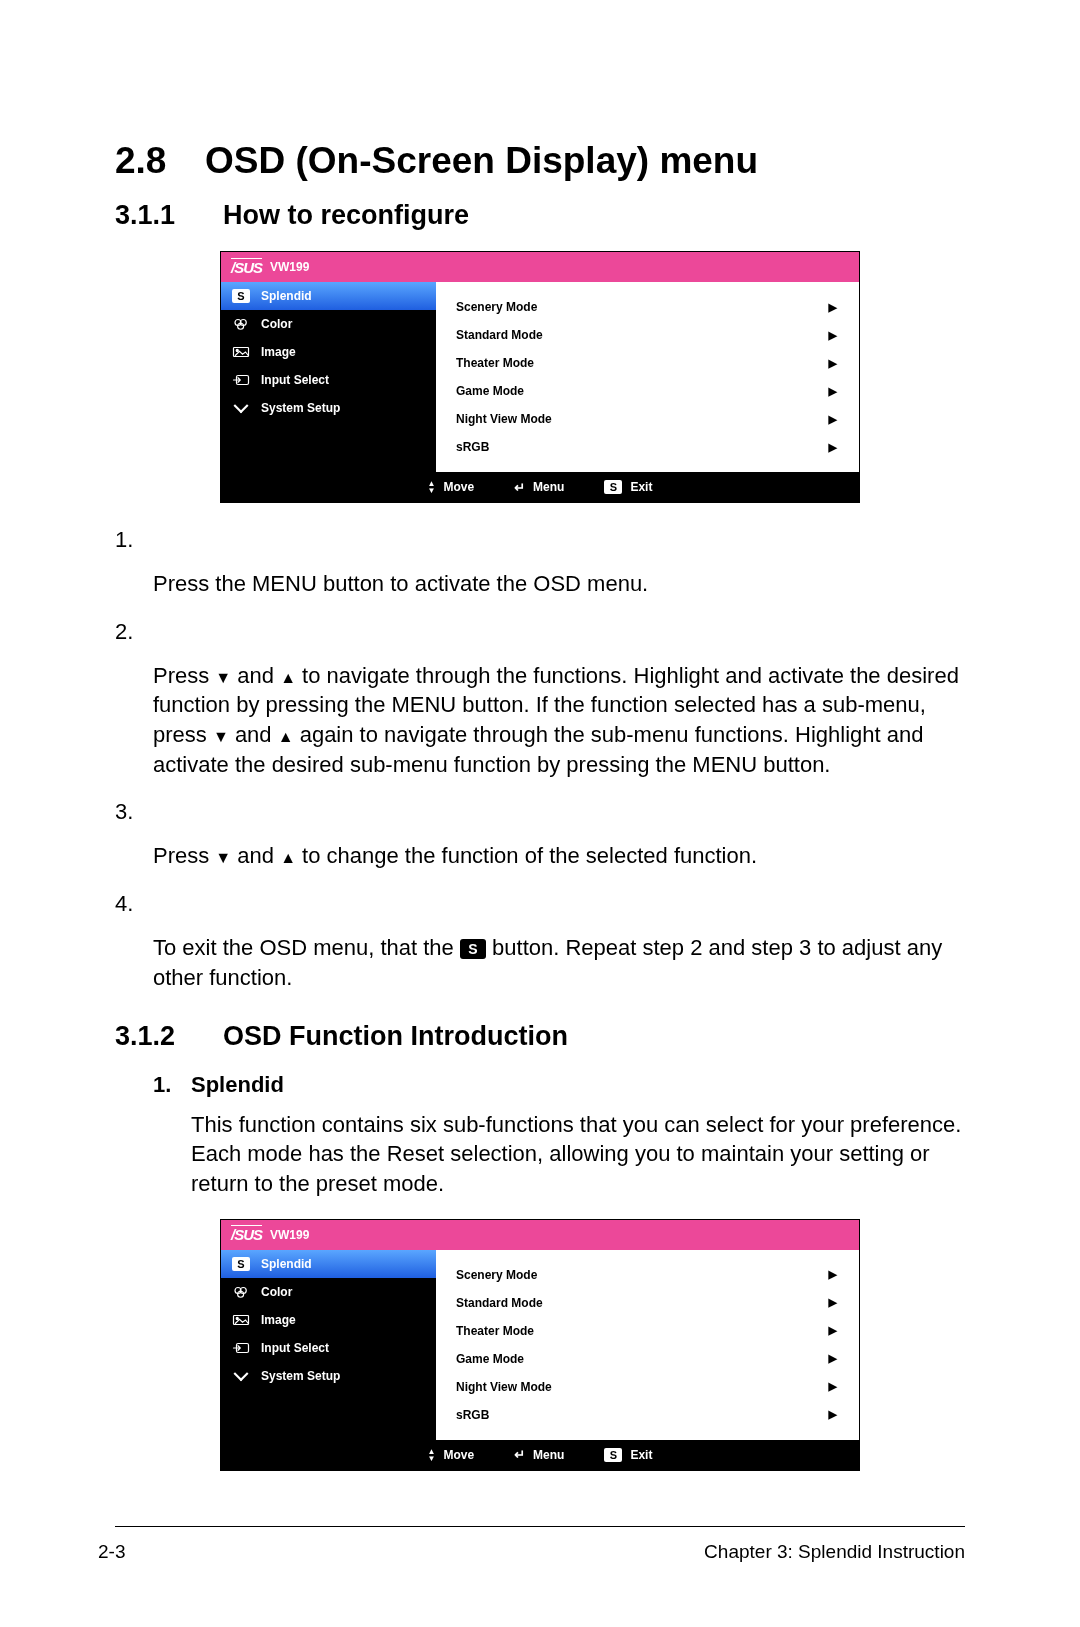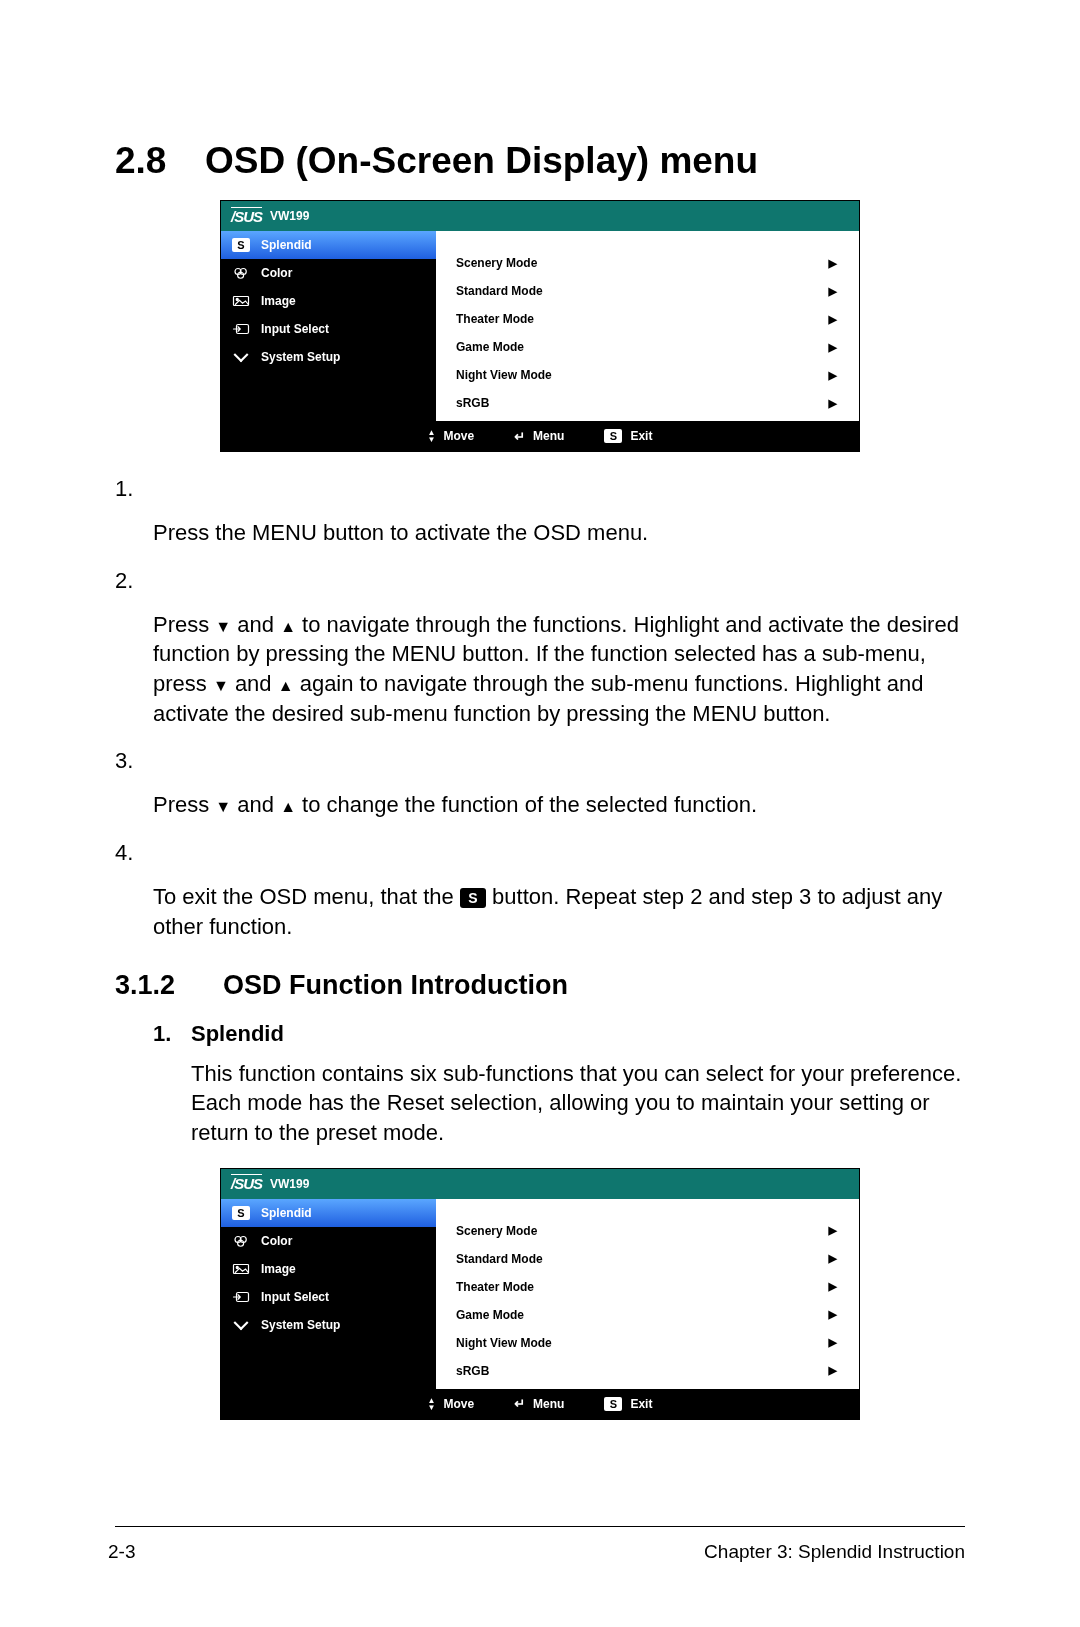--- a/index.html
+++ b/index.html
@@ -16,55 +16,58 @@
   .steps li .stepnum { width: 38px; flex: 0 0 38px; }
   .steps li .stepbody { flex: 1; margin-top: 44px; }
   .para { font-size: 22px; line-height: 1.35; margin: 0 0 20px 76px; }
   .tri-down::before { content: "▼"; font-size: 16px; }
   .tri-up::before { content: "▲"; font-size: 16px; }
   .inline-s-badge { display: inline-block; width: 26px; height: 20px; background: #000; color: #fff; border-radius: 3px; text-align: center; font-weight: 700; font-size: 14px; line-height: 20px; vertical-align: middle; }
 
   
   .osd-wrap { display: flex; justify-content: center; margin: 8px 0 6px 0; }
   .osd { width: 640px; background: #fff; border: 1px solid #000; font-family: Arial, sans-serif; }
-  .osd-titlebar { height: 30px; background: #0f766e; color: #fff; display: flex; align-items: center; padding: 0 10px; gap: 8px; }
+  .osd-titlebar { height: 30px; background: #ec4899; color: #fff; display: flex; align-items: center; padding: 0 10px; gap: 8px; }
   .asus-logo { font-family: Arial, sans-serif; font-weight: 900; font-style: italic; letter-spacing: -1px; font-size: 15px; text-decoration: overline; }
   .osd-model { font-size: 12px; font-weight: 700; }
   .osd-body { display: flex; height: 190px; }
   .osd-left { width: 215px; background: #000; display: flex; flex-direction: column; }
   .osd-left-item { height: 28px; display: flex; align-items: center; gap: 10px; padding: 0 10px; color: #fff; font-size: 12px; font-weight: 700; }
   .osd-left-item.selected { background: linear-gradient(#5aa6ff, #1f5fe0); }
   .osd-left-icon { width: 20px; height: 16px; display: inline-flex; align-items: center; justify-content: center; color: #fff; }
-  .osd-right { flex: 1; background: #fff; padding-top: 18px; }
+  .osd-right { flex: 1; background: #fff; padding-top: 11px; }
   .osd-right-item { height: 28px; display: flex; align-items: center; justify-content: space-between; padding: 0 22px 0 20px; font-size: 12px; font-weight: 700; color: #000; }
   .osd-right-item .arrow { font-size: 11px; }
   .osd-footer { height: 30px; background: #000; color: #fff; display: flex; align-items: center; justify-content: center; gap: 40px; font-size: 12px; font-weight: 700; }
   .osd-footer .grp { display: flex; align-items: center; gap: 8px; }
   .osd-footer .updown { display: flex; flex-direction: column; font-size: 8px; line-height: 7px; }
   .osd-footer .enter-ic { display: inline-flex; align-items: center; font-size: 13px; }
   .osd-footer .s-badge { display: inline-block; width: 18px; height: 14px; background: #fff; color: #000; border-radius: 2px; text-align: center; font-weight: 900; font-size: 11px; line-height: 14px; }
   .ic-s-badge { display: inline-block; width: 18px; height: 14px; background: #fff; color: #000; border-radius: 2px; text-align: center; font-weight: 900; font-size: 11px; line-height: 14px; }
 
   
   .ic-color svg, .ic-image svg, .ic-input svg, .ic-setup svg { width: 18px; height: 16px; }
   .ic-color, .ic-image, .ic-input, .ic-setup { color: #fff; }
 
   
   .page-rule { position: absolute; left: 115px; right: 115px; bottom: 100px; border-top: 1px solid #000; }
-  .page-footer { position: absolute; left: 108px; right: 115px; bottom: 64px; display: flex; justify-content: space-between; font-size: 19px; }
+  .page-footer { position: absolute; left: 98px; right: 115px; bottom: 64px; display: flex; justify-content: space-between; font-size: 19px; }
 </style>
 </head>
 <body>
 
 <div class="page">
 
   <div class="h1">
     <span class="num">2.8</span><span>OSD (On-Screen Display) menu</span>
   </div>
 
+  <div class="h2">
+    <span class="num">3.1.1</span><span>How to reconfigure</span>
+  </div>
 
   <div class="osd-wrap">
     <div class="osd">
       <div class="osd-titlebar">
         <span class="asus-logo">/SUS</span>
         <span class="osd-model">VW199</span>
       </div>
       <div class="osd-body">
         <div class="osd-left">
           <div class="osd-left-item selected">

